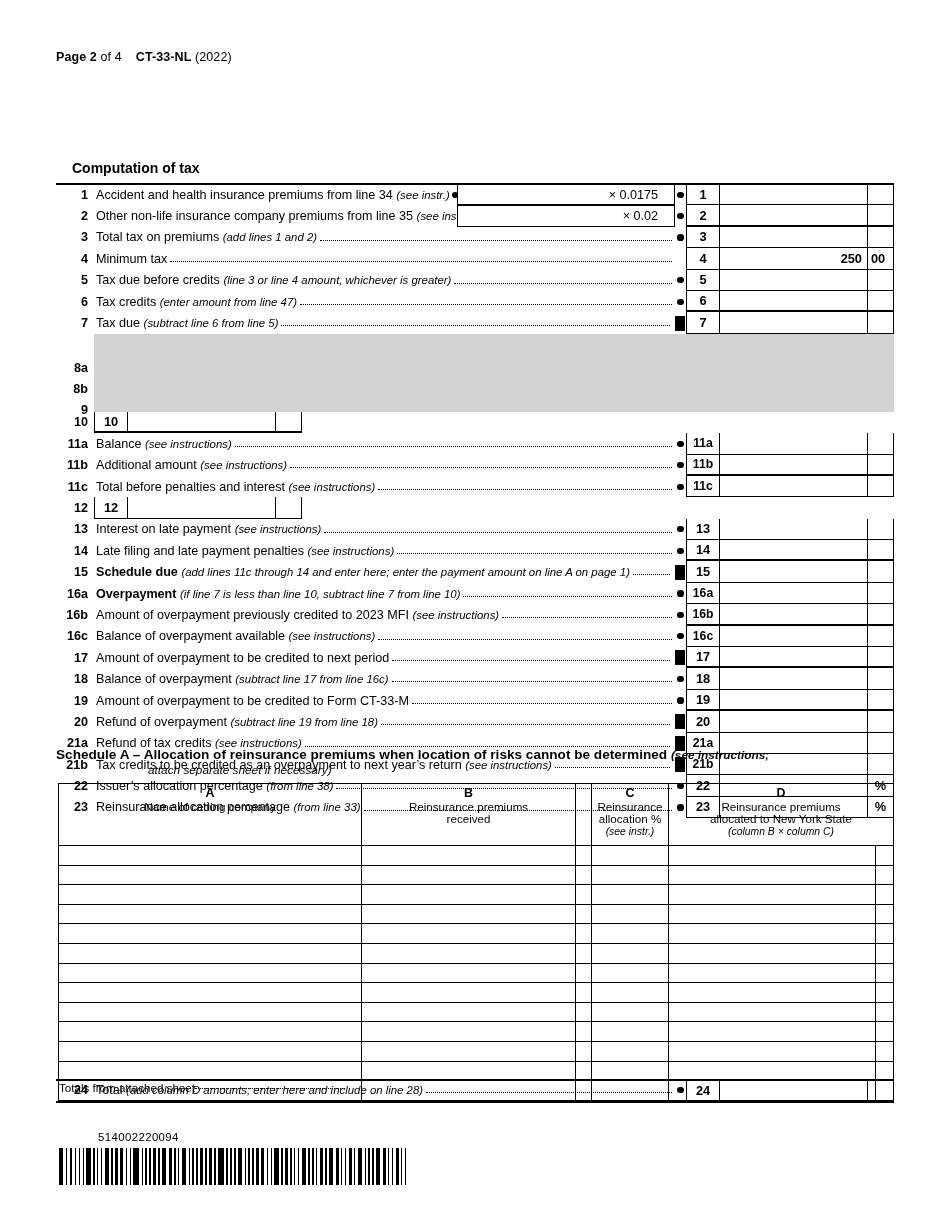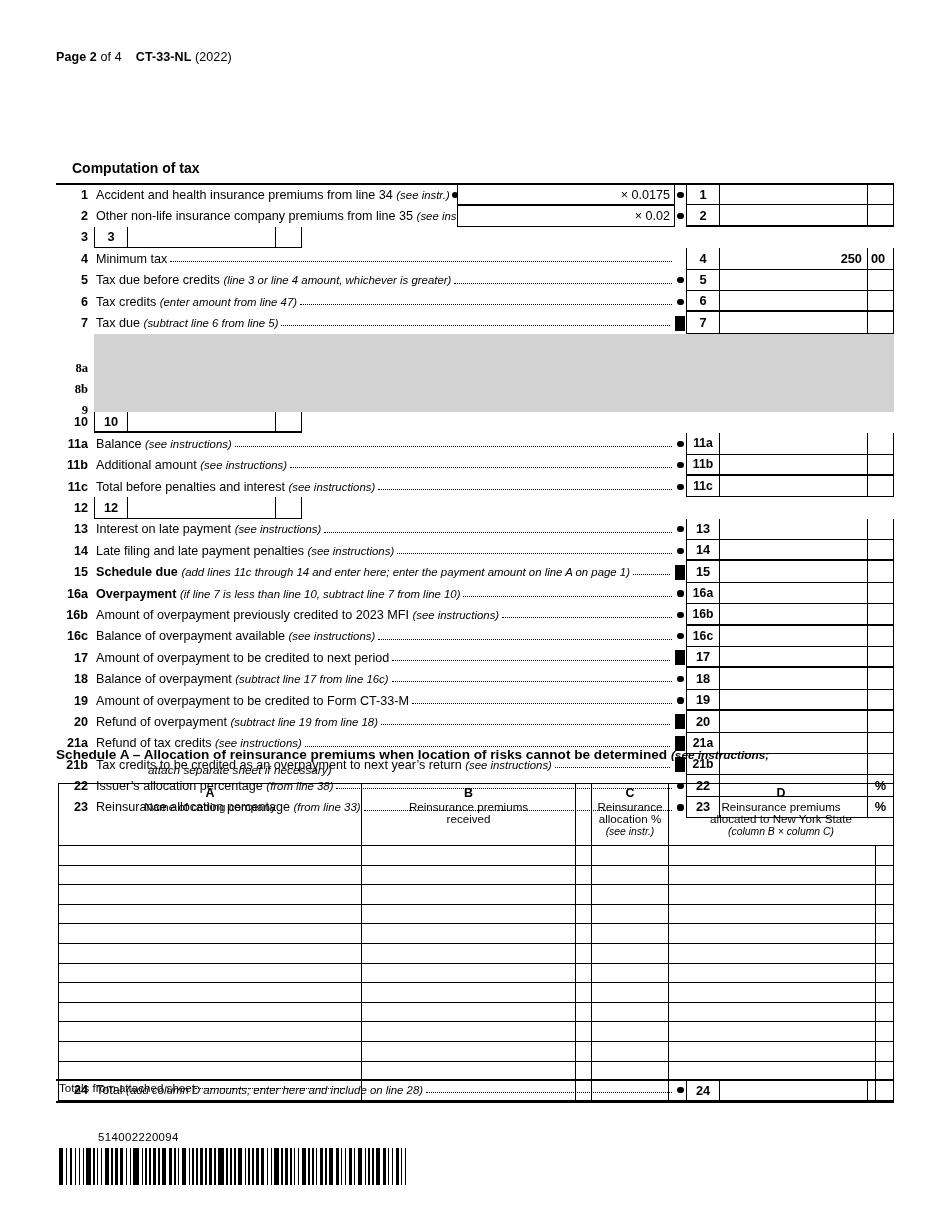--- a/index.html
+++ b/index.html
@@ -84,21 +84,21 @@
     content:"";width:10px;height:15px;background:#000;display:block;
   }
   .blank-marker{flex:0 0 auto;width:11px;}
 
   
   .ratebox{
     flex:0 0 218px;width:218px;
     border:1.3px solid #000;
     box-sizing:border-box;
     display:flex;align-items:center;justify-content:flex-end;
-    padding-right:4px;
+    padding-right:16px;
     font-size:12.6px;
     margin-right:0;
     height:21.4px;
   }
   .mul{font-size:12.6px;}
 
   
   .numbox{
     flex:0 0 34px;width:34px;
     border-left:1.6px solid #000;
@@ -125,21 +125,20 @@
     font-weight:bold;font-size:12.8px;
   }
   .cents.pct{justify-content:center;padding-left:0;}
   .hline-thin{border-bottom:1.1px solid #000;}
   .hline-thick{border-bottom:2.4px solid #000;}
 
   
   .greyblock{
     position:relative;height:78px;
     display:flex;
-    font-family:Liberation Serif, serif;
   }
   .greylabels{
     width:38px;flex:0 0 38px;
     position:relative;
   }
   .greylabels span{
     position:absolute;right:6px;font-weight:bold;font-size:12.6px;
   }
   .greyfill{
     flex:1 1 auto;background:#d2d2d2;
@@ -258,20 +257,27 @@
           <div class="ratebox">
             <span class="mul">× 0.02</span>
           </div>
           <span class="bullet"></span>
           <div class="numbox hline-thick">2</div>
           <div class="amt hline-thick"></div>
           <div class="cents hline-thick"></div>
         </div>
         <div class="row">
           <div class="lineno">3</div>
+          <div class="desc">
+            <span class="txt">Total tax on premiums</span>
+            <span class="txt">&nbsp;</span>
+            <i>(add lines 1 and 2)</i>
+            <span class="leader"></span>
+            <span class="bullet"></span>
+          </div>
           <div class="numbox hline-thin">3</div>
           <div class="amt hline-thin"></div>
           <div class="cents hline-thin"></div>
         </div>
         <div class="row">
           <div class="lineno">4</div>
           <div class="desc">
             <span class="txt">Minimum tax</span>
             <span class="leader"></span>
             <span class="blank-marker"></span>

